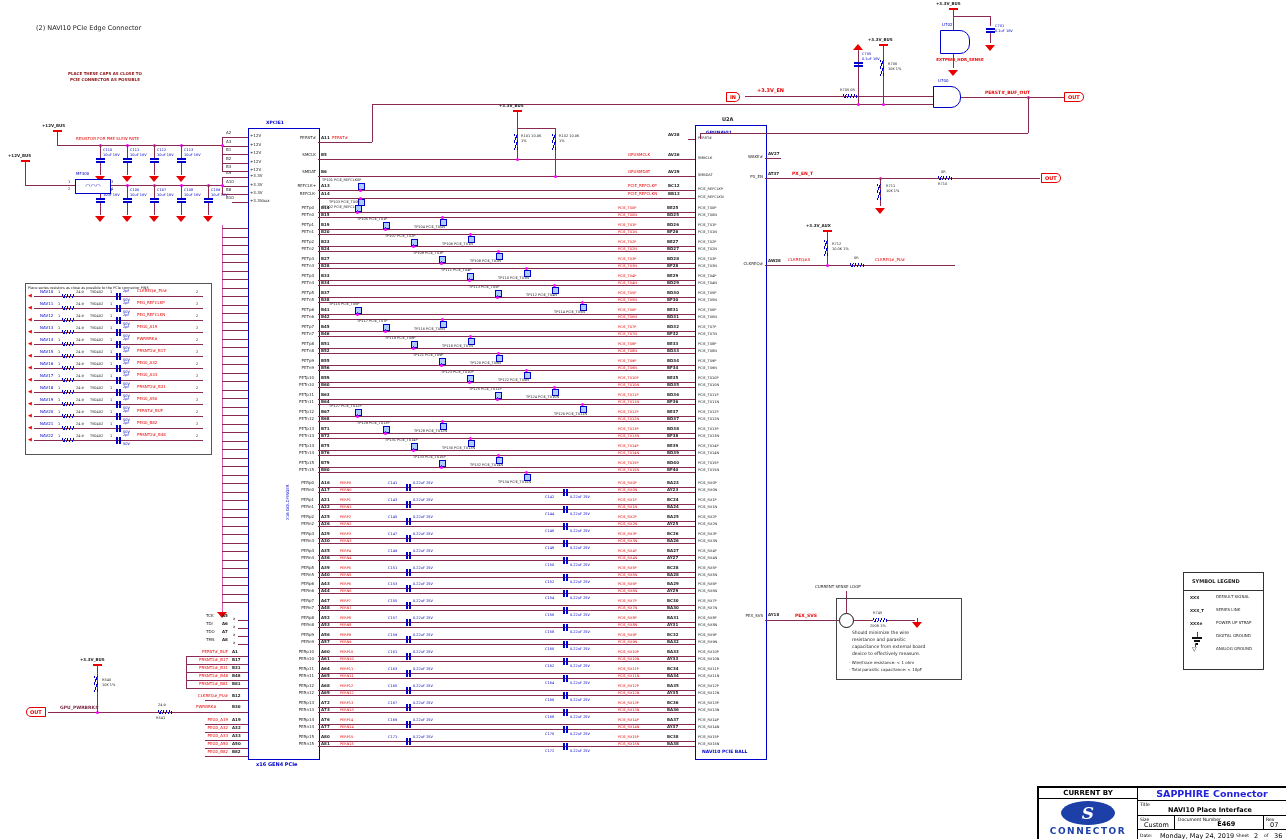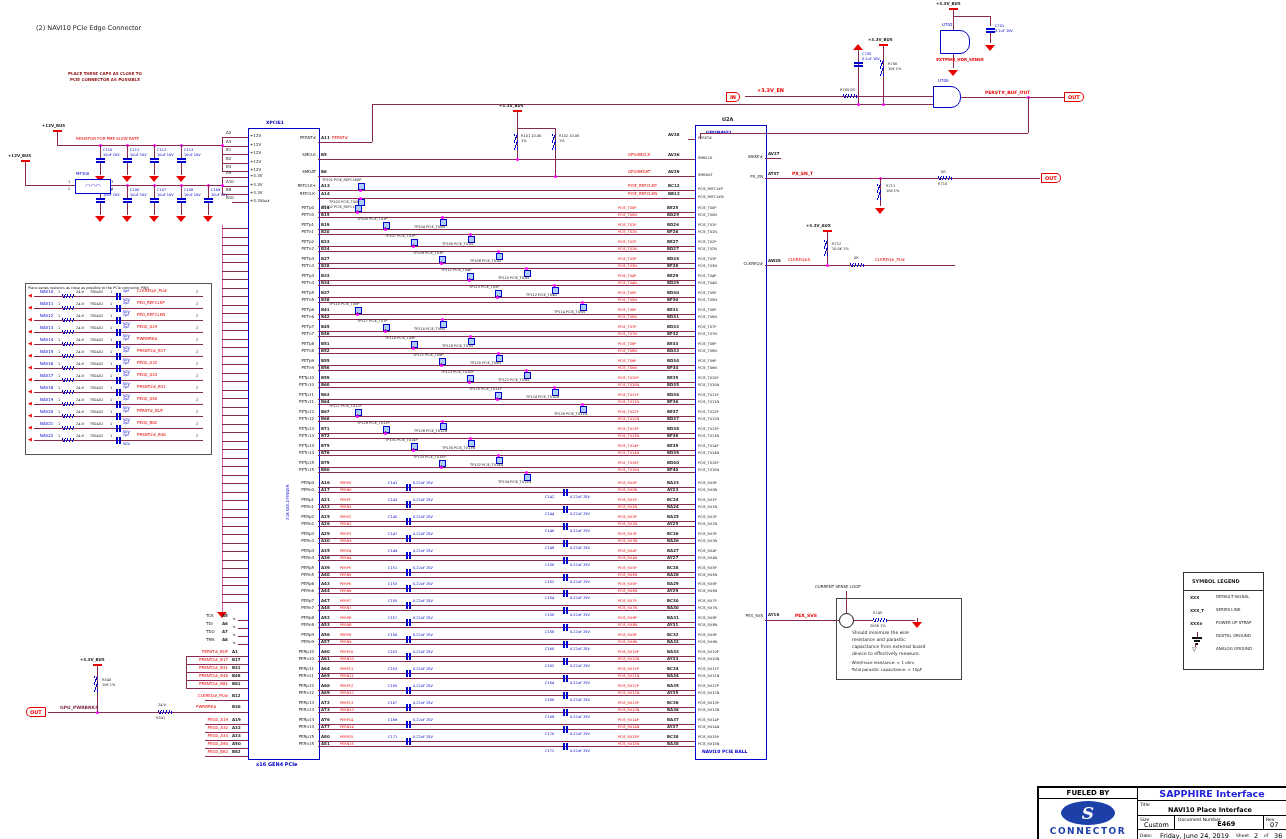--- a/index.html
+++ b/index.html
@@ -56,49 +56,49 @@
   <div class="t t4 b" style="left:70px;top:78px;color:#8b1010">PCIE CONNECTOR AS POSSIBLE</div>
   <div class="t t4 rd" style="left:76px;top:137px">RESISTOR FOR PME SLEW RATE</div>
 
   <div class="lbox" style="left:1183px;top:572px;width:79px;height:96px">
     <div class="t t5 b dk" style="left:8px;top:6px">SYMBOL LEGEND</div>
     <div style="position:absolute;left:0;top:17px;width:100%;height:1px;background:#333"></div>
   </div>
 
   <div class="tb">
     <div class="tbl">
-      <div class="tbf">FUELED BY</div>
+      <div class="tbf">CURRENT BY</div>
       <div class="ell">
           <span>S</span>
         </div>
       <div class="brand">CONNECTOR</div>
     </div>
     <div class="tbr">
-      <div class="row1">SAPPHIRE Interface</div>
+      <div class="row1">SAPPHIRE Connector</div>
       <div class="row2">
         <span class="lab" style="left:2px;top:1px">Title</span>
         <span class="vv b" style="left:30px;top:5px">NAVI10 Place Interface</span>
       </div>
       <div class="row3">
         <div class="c-size">
           <span class="lab" style="left:2px;top:1px">Size</span>
           <span class="vv" style="left:6px;top:5px">Custom</span>
         </div>
         <div class="c-doc">
           <span class="lab" style="left:3px;top:1px">Document Number</span>
           <span class="vv b" style="left:48%;top:4px">E469</span>
         </div>
         <div class="c-rev">
           <span class="lab" style="left:2px;top:1px">Rev</span>
           <span class="vv" style="left:6px;top:5px">07</span>
         </div>
       </div>
       <div class="row4">
         <span class="lab" style="left:2px;top:3px">Date:</span>
-        <span class="vv" style="left:22px;top:2px">Friday, June 24, 2019</span>
+        <span class="vv" style="left:22px;top:2px">Monday, May 24, 2019</span>
         <span class="lab" style="left:98px;top:3px">Sheet</span>
         <span class="vv" style="left:116px;top:2px">2</span>
         <span class="lab" style="left:126px;top:3px">of</span>
         <span class="vv" style="left:136px;top:2px">36</span>
       </div>
     </div>
   </div>
 <div class="blk" style="position: absolute; left: 248px; top: 128px; width: 70px; height: 630px;"></div>
     <div class="blk" style="position: absolute; left: 695px; top: 125px; width: 70px; height: 633px;"></div>
     <div class="t t45 bl b" style="position: absolute; left: 266px; top: 120px;">XPCIE1</div>

